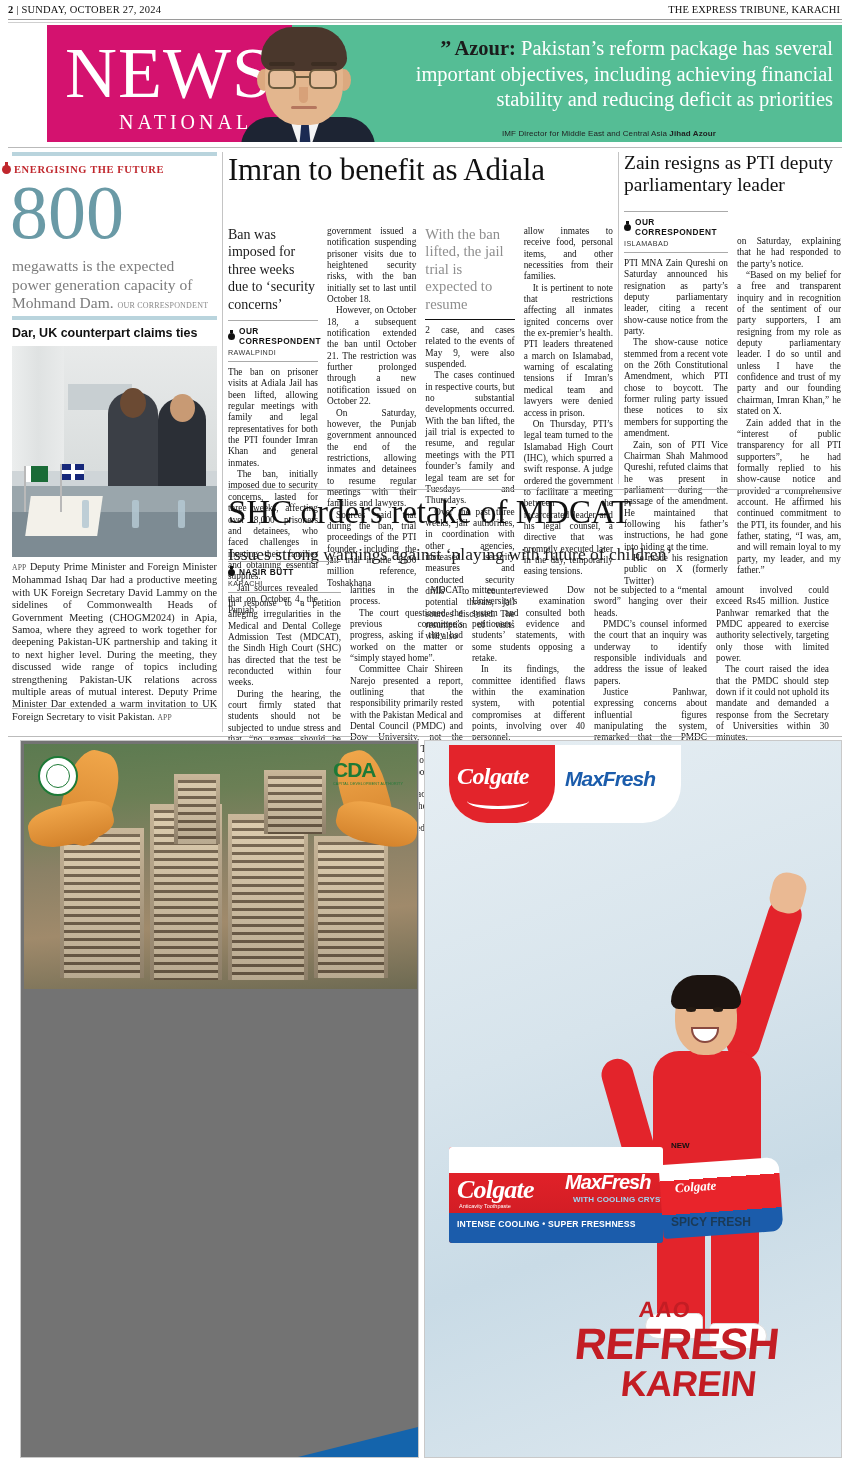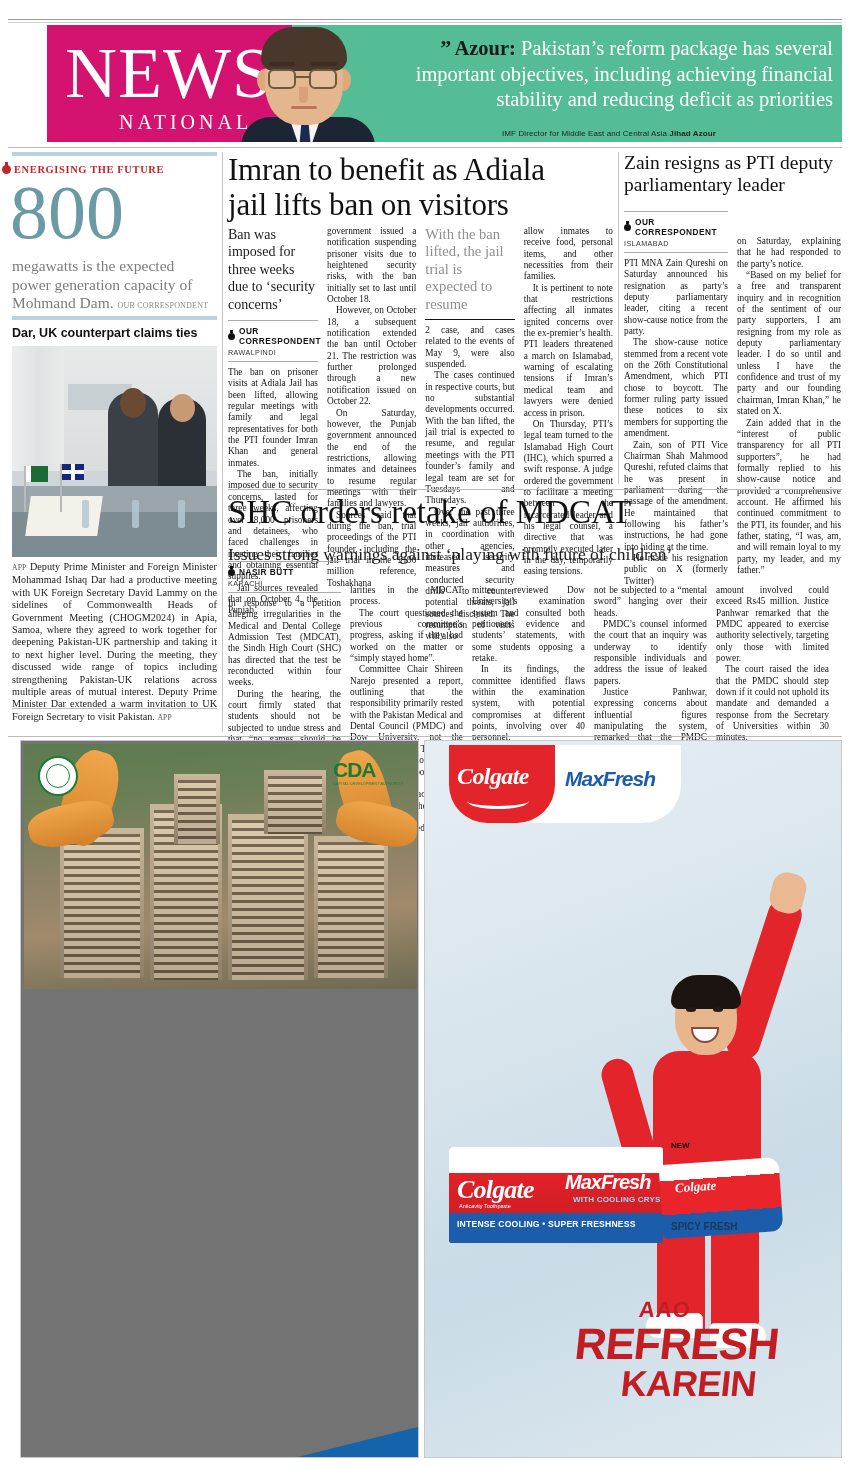--- a/index.html
+++ b/index.html
@@ -245,41 +245,49 @@
   .cg-box-blue { position:absolute; left:0; top:74px; width:214px; height:30px; background:#1b5cab; border-radius:0 0 3px 3px; }
   .cg-box-logo { position:absolute; left:8px; top:36px; font-family:"Liberation Serif", serif;
     font-style:italic; font-weight:bold; font-size:26px; color:#fff; letter-spacing:-.8px; }
   .cg-box-sub { position:absolute; left:10px; top:64px; font-family:"Liberation Sans", sans-serif; font-size:5.5px; color:#fff; }
   .cg-box-spicy { position:absolute; left:8px; top:80px; font-family:"Liberation Sans", sans-serif;
     font-weight:bold; font-size:8.6px; color:#fff; letter-spacing:.2px; }
   .cg-max2 { position:absolute; left:116px; top:32px; font-family:"Liberation Sans", sans-serif;
     font-style:italic; font-weight:bold; font-size:20px; color:#fff; letter-spacing:-1px; }
   .cg-cool { position:absolute; left:124px; top:56px; font-family:"Liberation Sans", sans-serif;
     font-weight:bold; font-size:8px; color:#9ed8f5; letter-spacing:.2px; }
-  .cg-spicy2 { position:absolute; left:222px; top:82px; font-family:"Liberation Sans", sans-serif;
-    font-weight:bold; font-size:10px; color:#1b3a56; }
+  .cg-spicy2 { position:absolute; left:222px; top:76px; font-family:"Liberation Sans", sans-serif;
+    font-weight:bold; font-size:12px; color:#1b3a56; }
   .cg-new { position:absolute; left:222px; top:2px; font-family:"Liberation Sans", sans-serif;
     font-weight:bold; font-size:8px; color:#111; }
   .cg-tube { position:absolute; left:212px; top:22px; width:120px; height:74px;
     background:linear-gradient(180deg,#fff 0 22%,#e9242b 22% 68%,#1b5cab 68% 100%);
     border-radius:4px 12px 12px 4px; transform:rotate(-4deg); }
   .cg-tube-logo { position:absolute; left:226px; top:40px; font-family:"Liberation Serif", serif;
     font-style:italic; font-weight:bold; font-size:13px; color:#fff; transform:rotate(-4deg); }
   .cg-aao { position:absolute; left:214px; top:556px; font-family:"Liberation Sans", sans-serif;
     font-weight:bold; font-size:22px; color:#c31d24; letter-spacing:1px; transform:skewX(-6deg); }
   .cg-refresh { position:absolute; left:150px; top:578px; font-family:"Liberation Sans", sans-serif;
     font-weight:bold; font-size:44px; color:#c31d24; letter-spacing:-1px; transform:skewX(-6deg); }
   .cg-karein { position:absolute; left:196px; top:622px; font-family:"Liberation Sans", sans-serif;
     font-weight:bold; font-size:36px; color:#c31d24; letter-spacing:-.5px; transform:skewX(-6deg); }
 </style>
 </head>
 <body>
 
 <div class="page">
 
+  <div class="topbar">
+    <div class="topbar-left">
+      <b>2</b>
+      <span> | </span>
+      <span>SUNDAY, OCTOBER 27, 2024</span>
+    </div>
+    <div class="topbar-right">THE EXPRESS TRIBUNE, KARACHI</div>
+  </div>
   <div class="rule-top"></div>
   <div class="rule-top2"></div>
 
   <div class="masthead">
     <div class="mh-pink"></div>
     <div class="mh-green"></div>
     <div class="mh-news">NEWS</div>
     <div class="mh-national">NATIONAL</div>
 
     <div class="mh-photo">
@@ -359,21 +367,20 @@
     </div>
     <div class="sb-rule3"></div>
   </div>
 
   <div class="vdiv" style="left:222px; top:152px; height:580px;"></div>
   <div class="vdiv" style="left:618px; top:152px; height:332px;"></div>
 
   <div class="art1">
     <div class="art1-head">
       <div>Imran to benefit as Adiala</div>
-      <div>jail lifts ban on visitors</div>
     </div>
     <div class="art1-cols">
 
       <div class="col">
         <div class="deck">Ban was imposed for three weeks due to ‘security concerns’</div>
         <div class="byline-rule"></div>
         <div class="byline">
           <span class="byline-dot"></span>
           <span>OUR CORRESPONDENT</span>
         </div>

